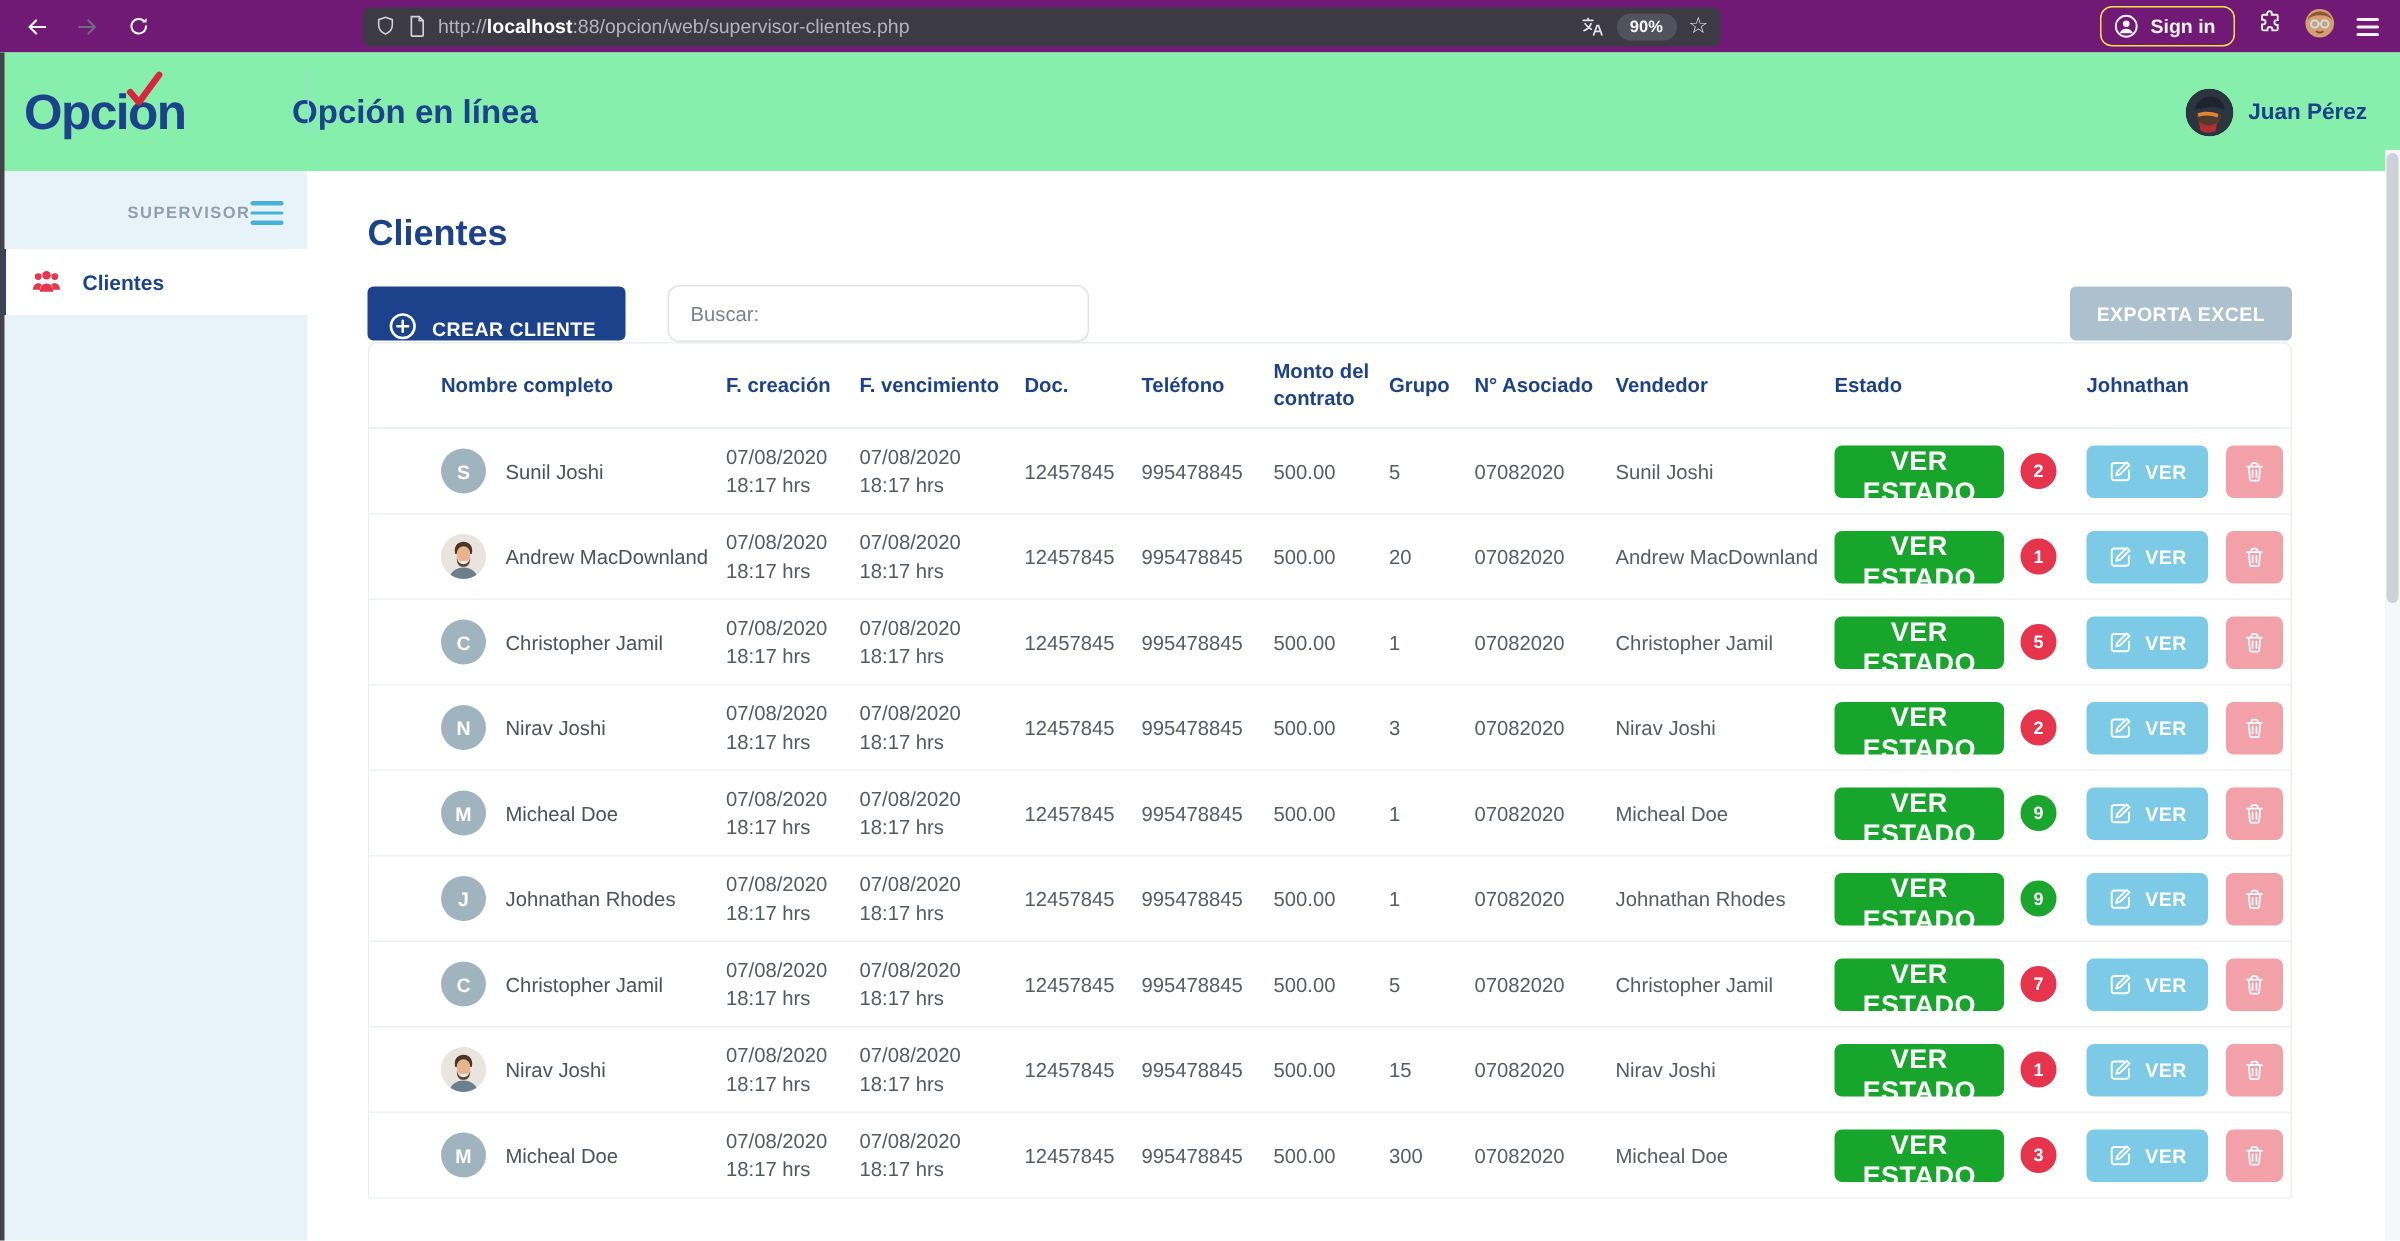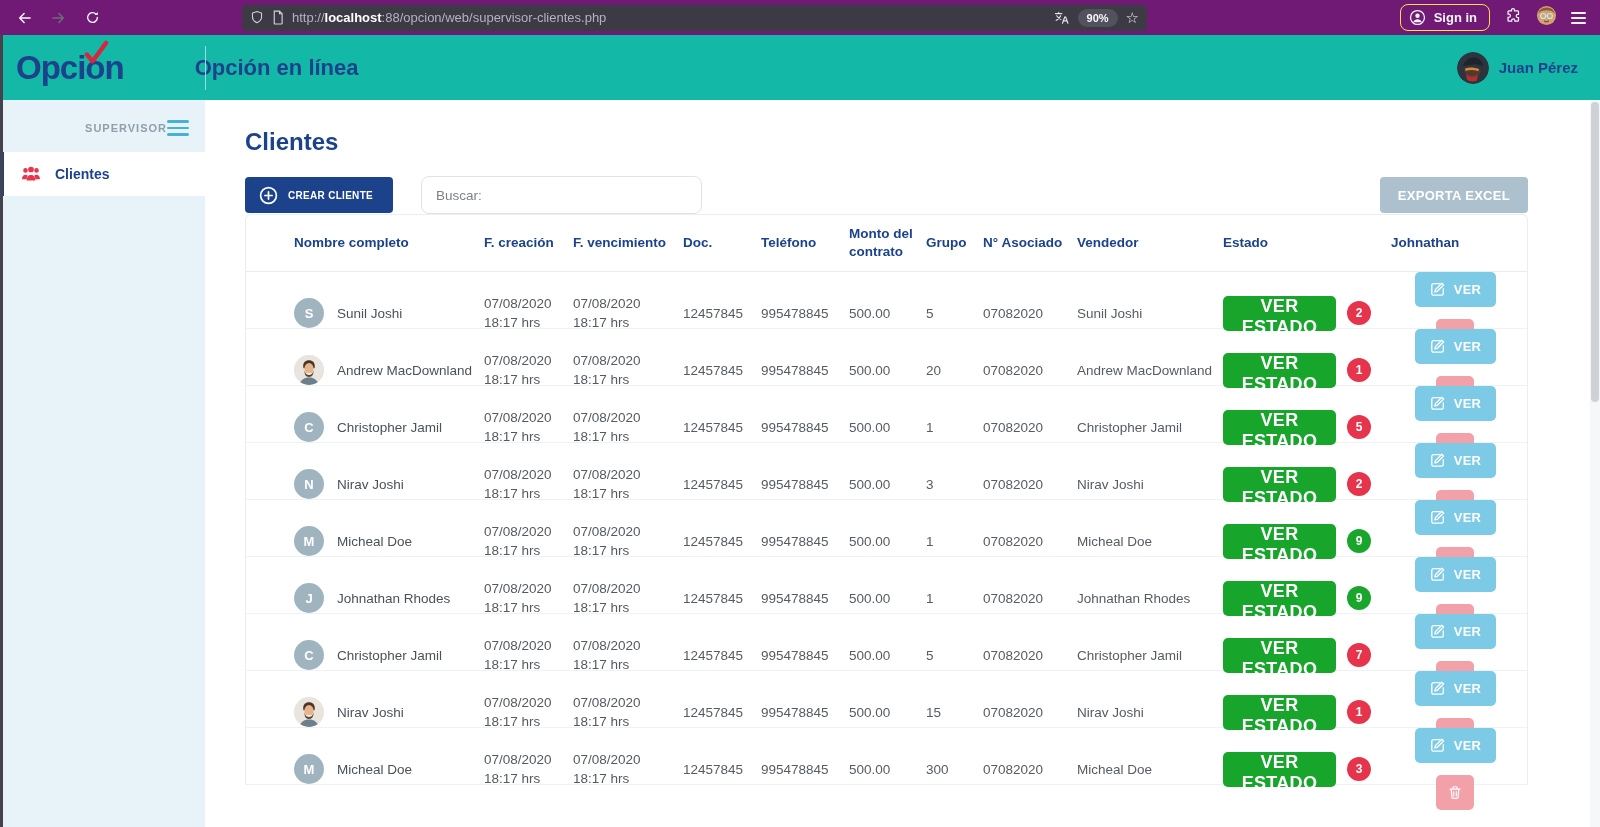--- a/index.html
+++ b/index.html
@@ -21,21 +21,21 @@
   .menu-bars { display:flex; flex-direction:column; gap:3px; }
   .menu-bars i { display:block; width:15px; height:2px; background:#f4f4f7; border-radius:1px; }
 
   
   .win-edge { position:absolute; left:0; top:35px; width:3px; height:792px; background:#44434d; z-index:40; }
   
   .scrollbar { position:absolute; right:0; top:100px; width:10px; height:727px; background:#f6f7f8; z-index:40; }
   .scrollbar .thumb { position:absolute; top:2px; left:1px; width:8px; height:300px; border-radius:4px; background:#ccd2d6; }
 
   
-  .app-header { height:65px; background:#14b8a6; display:flex; align-items:center; position:relative; }
+  .app-header { height:79px; background:#86efac; display:flex; align-items:center; position:relative; }
   .logo { font-size:33px; font-weight:800; color:#1c428c; letter-spacing:-1px; margin-left:16px; }
   .logo-o { position:relative; display:inline-block; }
   .logo-check { position:absolute; left:-3px; top:-9px; width:27px; height:27px; }
   .hdr-divider { width:1px; height:44px; background:#9bd8ea; position:absolute; left:205px; top:11px; }
   .app-title { font-size:22px; font-weight:600; color:#1c428c; margin-left:71px; }
   .hdr-user { margin-left:auto; margin-right:22px; display:flex; align-items:center; gap:10px; }
   .hdr-user .uname { font-size:15px; font-weight:700; color:#1c428c; }
   .user-avatar { width:32px; height:32px; border-radius:50%; overflow:hidden; display:block; }
 
   
@@ -48,21 +48,21 @@
   .side-burger { display:flex; flex-direction:column; gap:4px; cursor:pointer; }
   .side-burger i { display:block; width:22px; height:2.5px; background:#45b1d6; border-radius:2px; }
   .side-item { height:44px; display:flex; align-items:center; gap:13px; padding-left:20px; font-size:14px; font-weight:700; color:#1c428c; cursor:pointer; border-left:4px solid transparent; }
   .side-item.active { background:#ffffff; border-left-color:#1c428c; padding-left:16px; }
   .side-item .s-icon { width:22px; display:flex; justify-content:center; }
 
   
   .main { flex:1; background:#fff; padding:28px 72px 0 40px; }
   .page-title { font-size:24px; font-weight:700; color:#1c428c; }
   .controls { display:flex; align-items:center; margin-top:20px; }
-  .btn-create { background:#1c428c; color:#fff; border:none; border-radius:4px; height:36px; padding:0 20px 0 14px; display:flex; align-items:center; gap:10px; font-size:10px; font-weight:700; letter-spacing:.3px; cursor:pointer; font-family:inherit; }
+  .btn-create { background:#1c428c; color:#fff; border:none; border-radius:4px; height:36px; padding:0 20px 0 14px; display:flex; align-items:flex-end; gap:10px; font-size:13px; font-weight:700; letter-spacing:.3px; cursor:pointer; font-family:inherit; }
   .search-input { margin-left:28px; width:281px; height:38px; border:1px solid #dfe3e8; border-radius:8px; padding:0 14px; font-size:13.5px; color:#3c4247; outline:none; font-family:inherit; }
   .search-input::placeholder { color:#7c8287; }
   .btn-export { margin-left:auto; background:#acc1cd; color:#fff; border:none; border-radius:4px; height:36px; padding:0 18px; font-size:13px; font-weight:700; letter-spacing:.3px; cursor:pointer; font-family:inherit; }
 
   
   .card { border:1px solid #e9eef3; border-radius:6px 6px 0 0; border-bottom:none; width:1283px; }
   .thead, .trow { display:grid; grid-template-columns:190px 89px 110px 78px 88px 77px 57px 94px 146px 168px 1fr; padding-left:48px; align-items:center; }
   .thead { height:57px; border-bottom:1px solid #e8edf1; }
   .th { font-size:13.5px; font-weight:700; color:#1c428c; padding-right:8px; line-height:1.3; }
   .trow { height:57px; border-bottom:1px solid #eef2f5; }
@@ -71,21 +71,21 @@
   .avatar { width:30px; height:30px; border-radius:50%; background:#a0b4c0; flex:0 0 30px; display:flex; align-items:center; justify-content:center; overflow:hidden; }
   .avatar-initial { color:#fff; font-size:13px; font-weight:700; }
   .avatar-photo { display:none; width:30px; height:30px; }
   .avatar.is-photo { background:#e8e3de; }
   .avatar.is-photo .avatar-photo { display:block; }
   .name-text { color:#4b5258; font-size:13.5px; }
   .cell-date span { display:block; line-height:19px; color:#545a60; }
   .cell-estado { display:flex; align-items:center; gap:11px; }
   .btn-estado { width:113px; height:35px; background:#17a52b; color:#fff; font-size:18px; font-weight:700; border:none; border-radius:5px; letter-spacing:.3px; cursor:pointer; font-family:inherit; }
   .count-badge { width:24px; height:24px; border-radius:50%; color:#fff; font-size:12px; font-weight:700; display:flex; align-items:center; justify-content:center; }
-  .cell-actions { display:flex; align-items:center; gap:12px;flex-direction:column; }
+  .cell-actions { display:flex; align-items:center; gap:12px; }
   .btn-ver { width:81px; height:35px; background:#7ccae6; color:#fff; font-size:13px; font-weight:700; border:none; border-radius:5px; display:flex; align-items:center; justify-content:center; gap:8px; cursor:pointer; letter-spacing:.3px; font-family:inherit; }
   .btn-del { width:38px; height:35px; background:#f2a1a9; border:none; border-radius:5px; display:flex; align-items:center; justify-content:center; cursor:pointer; }
 </style>
 </head>
 <body>
 
 <div class="win-edge"></div>
 <div class="scrollbar">
     <div class="thumb"></div>
   </div>

